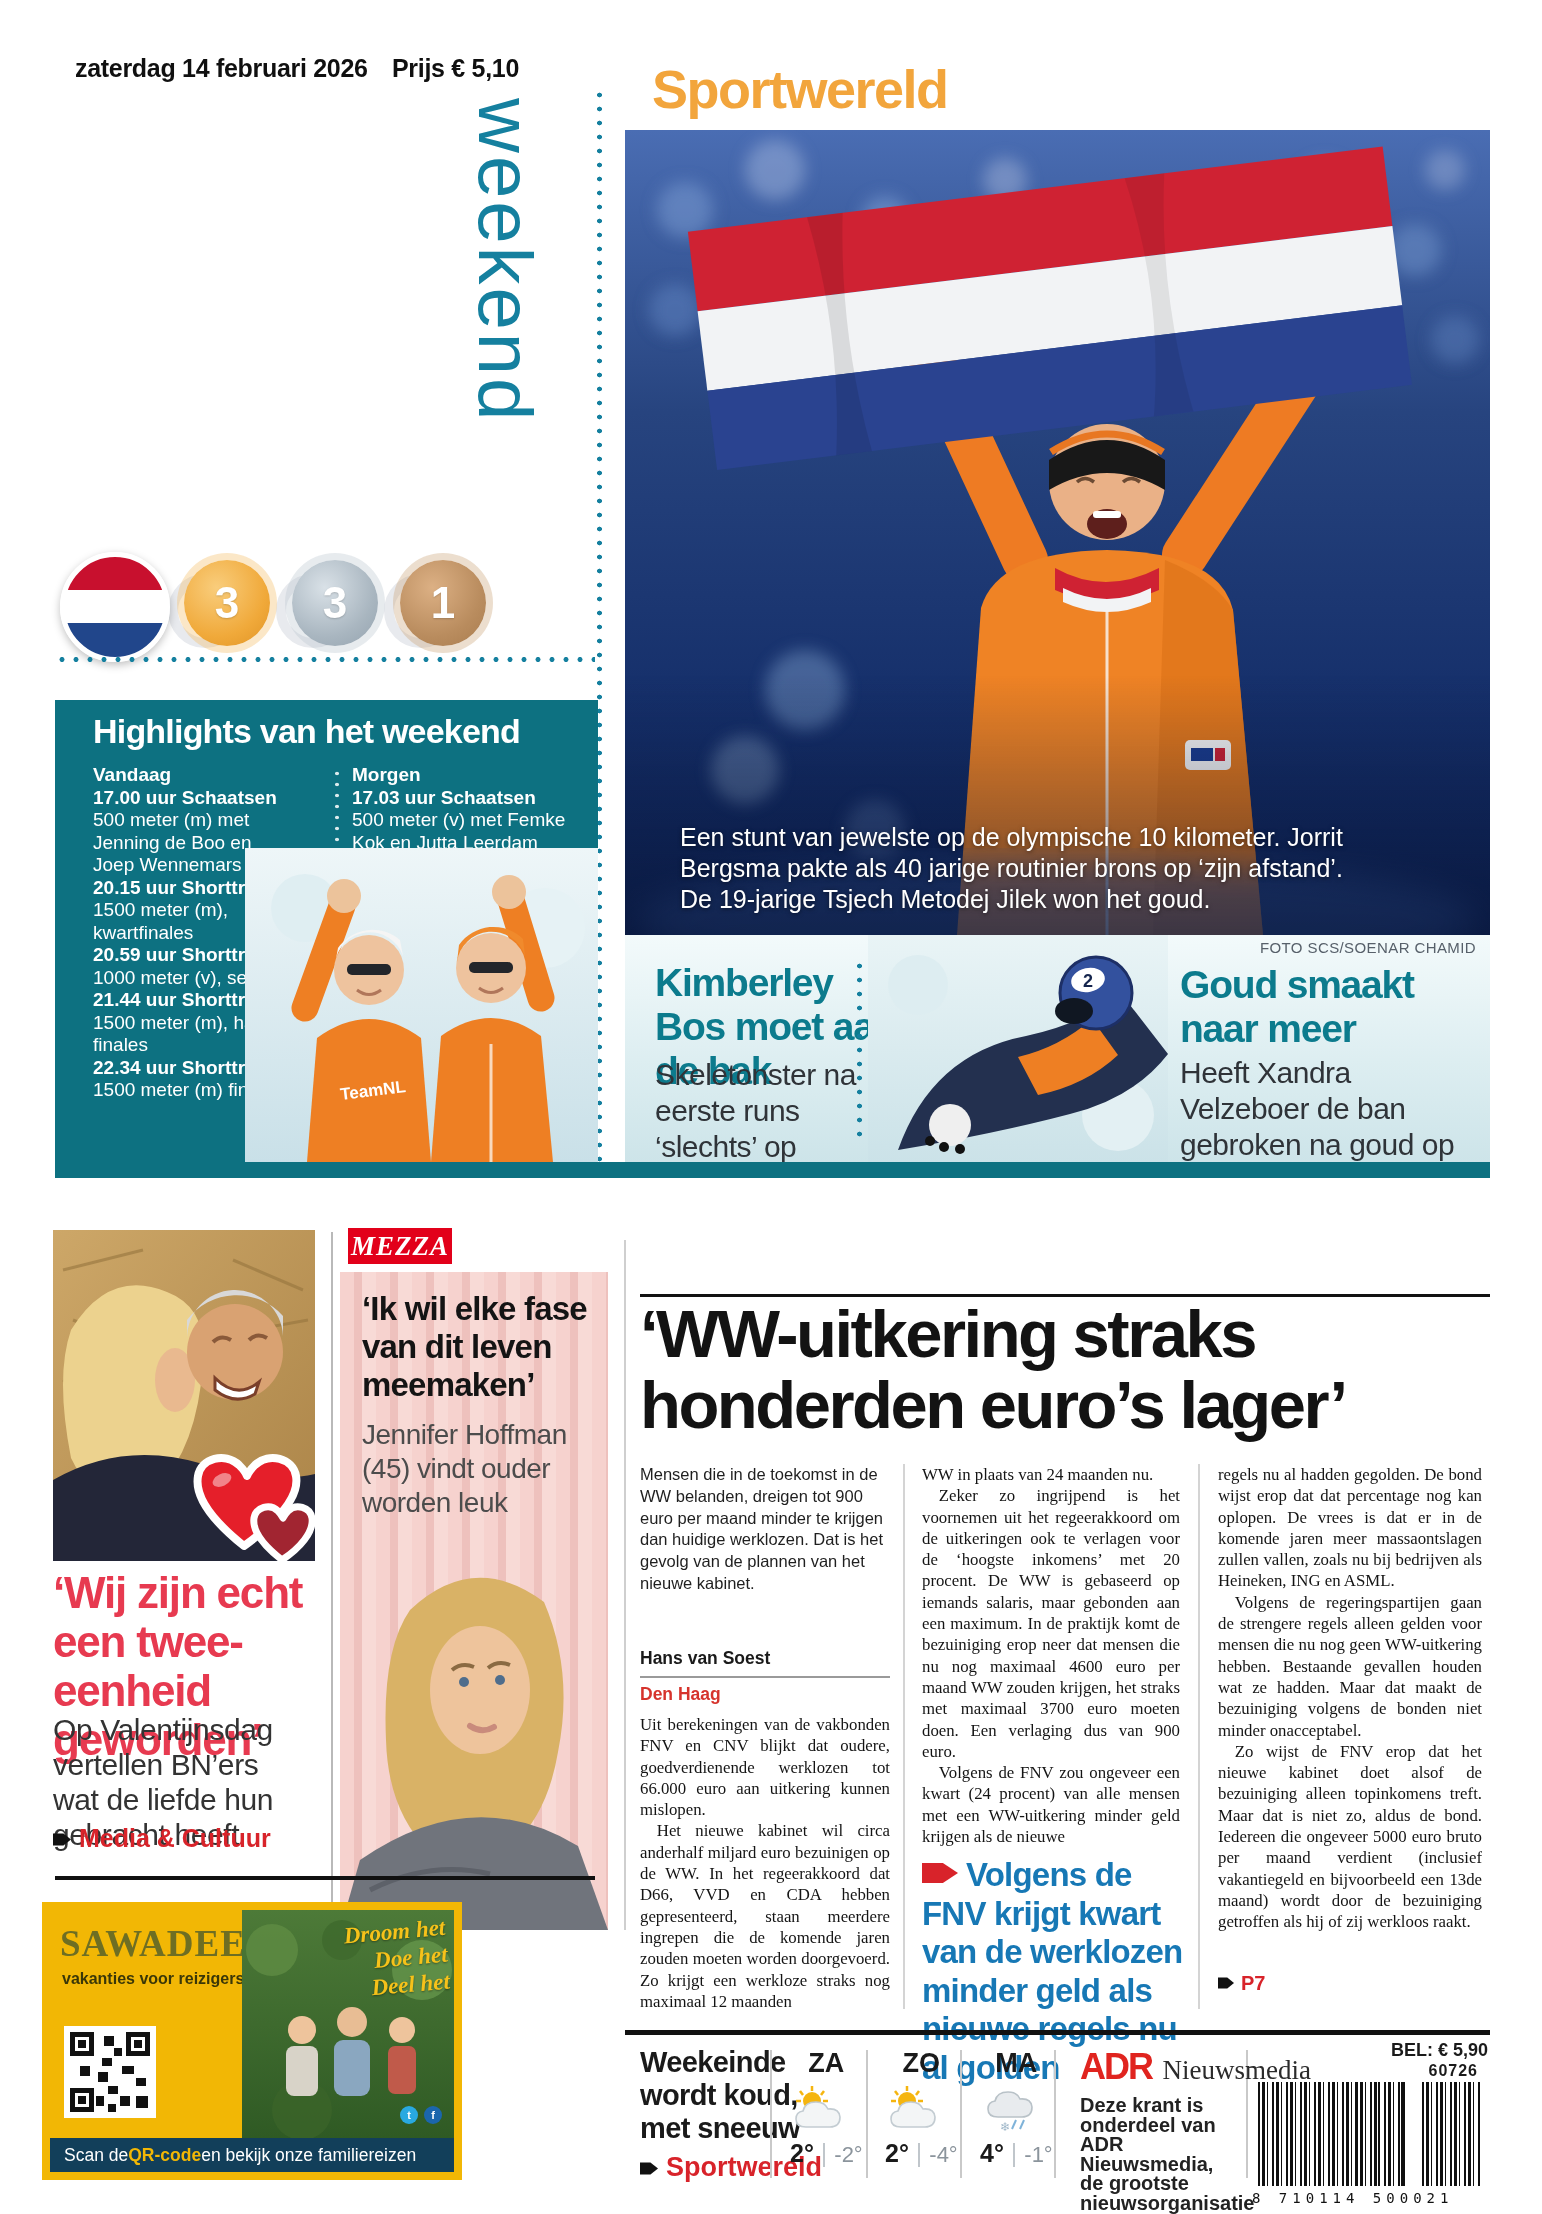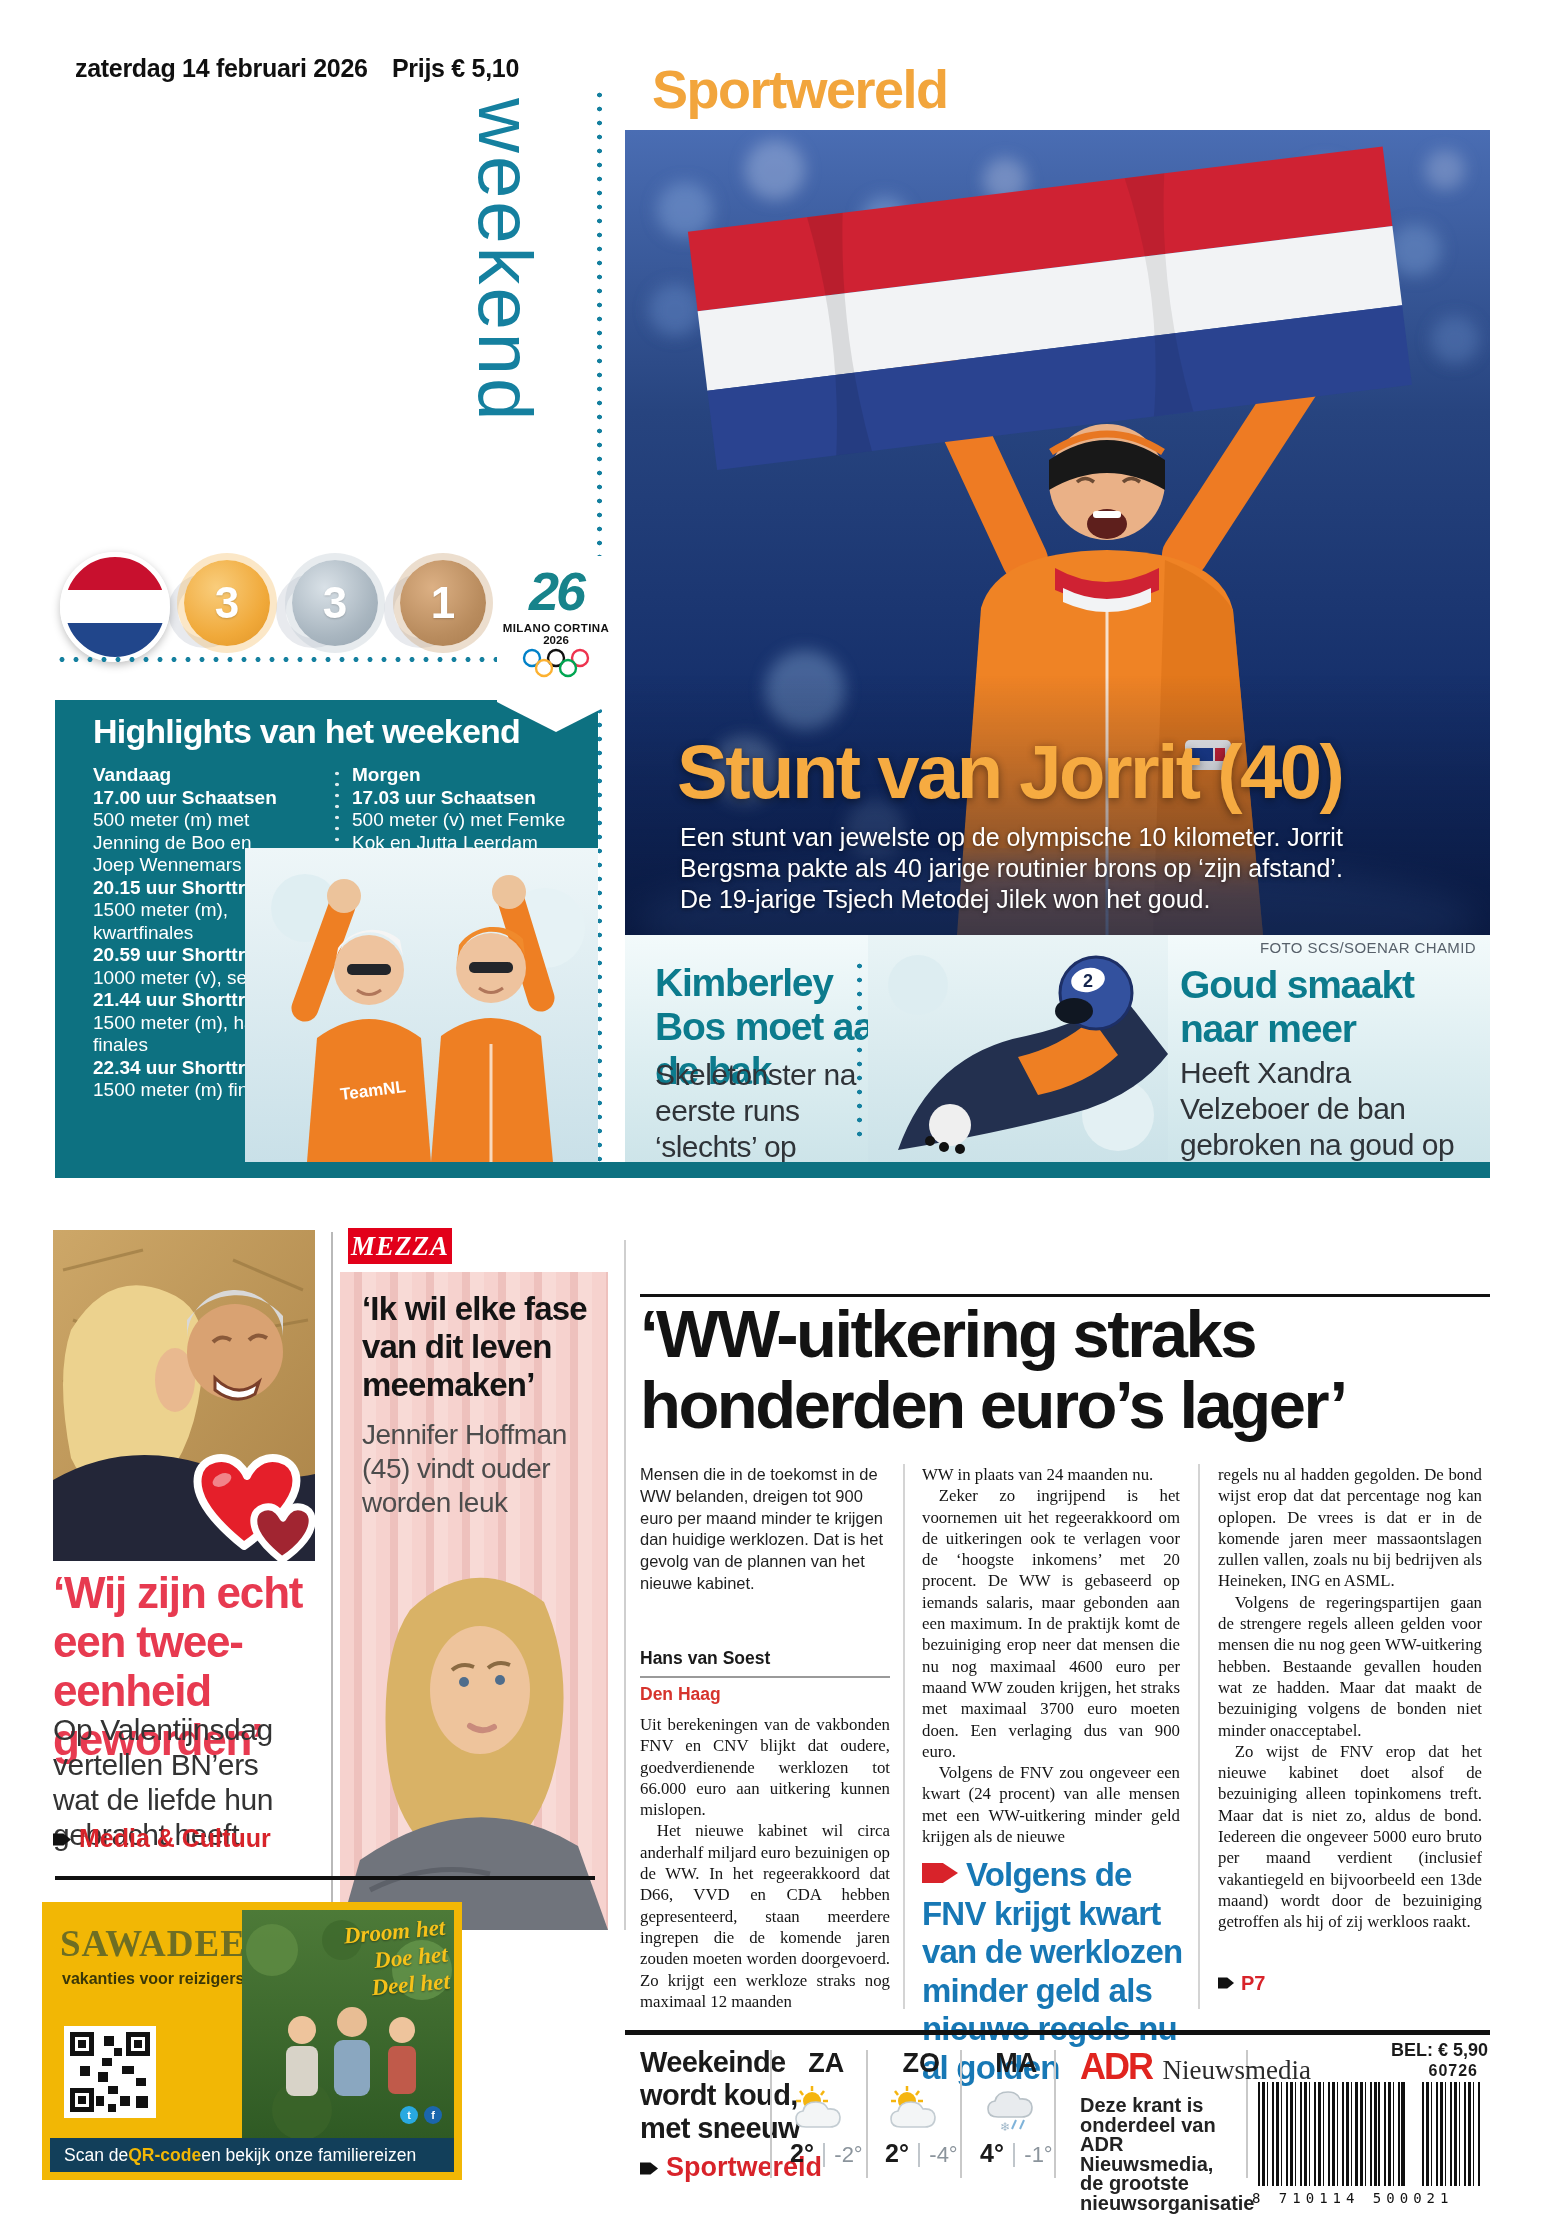--- a/index.html
+++ b/index.html
@@ -180,36 +180,23 @@
         <path d="M482 472 L482 805" stroke="#f8f8f8" stroke-width="3" opacity=".8"></path>
         <path d="M430 438 q50 28 104 0 l0 22 q-52 24 -104 0 z" fill="#cf2233"></path>
         <path d="M438 458 q44 22 88 0 l0 14 q-44 20 -88 0 z" fill="#f2f3f5"></path>
         <rect x="560" y="610" width="46" height="30" rx="5" fill="#f6f6f6"></rect>
         <rect x="566" y="618" width="22" height="13" fill="#1a3c8f"></rect>
         <rect x="590" y="618" width="10" height="13" fill="#cf2233"></rect>
       </g>
       <ellipse cx="432" cy="790" rx="420" ry="60" fill="#35589e" opacity=".5" filter="url(#blur16)"></ellipse>
       <rect y="545" width="865" height="260" fill="url(#fadeG)"></rect>
     </svg>
-    <div class="hero-headline">Stunt van Jorrit (40)</div>
     <div class="hero-stand">Een stunt van jewelste op de olympische 10 kilometer. Jorrit Bergsma pakte als 40 jarige routinier brons op ‘zijn afstand’. De 19-jarige Tsjech Metodej Jilek won het goud.</div>
   </div>
 
-  <div class="abs badge">
-    <div class="mark">26</div>
-    <div class="l1">MILANO CORTINA</div>
-    <div class="l2">2026</div>
-    <svg width="78" height="34" viewBox="0 0 78 34" style="margin-top:1px;">
-      <circle cx="15" cy="11" r="8" fill="none" stroke="#0081c8" stroke-width="2.4"></circle>
-      <circle cx="39" cy="11" r="8" fill="none" stroke="#111" stroke-width="2.4"></circle>
-      <circle cx="63" cy="11" r="8" fill="none" stroke="#ee334e" stroke-width="2.4"></circle>
-      <circle cx="27" cy="21" r="8" fill="none" stroke="#fcb131" stroke-width="2.4"></circle>
-      <circle cx="51" cy="21" r="8" fill="none" stroke="#00a651" stroke-width="2.4"></circle>
-    </svg>
-  </div>
 
   <div class="abs hl-box">
     <div class="hl-title">Highlights van het weekend</div>
     <div class="sched" style="left:38px;width:202px;">
       <div class="t">Vandaag</div>
       <div><span class="t">17.00 uur Schaatsen</span><br>
            <span>500 meter (m) met Jenning de Boo en Joep Wennemars</span></div>
       <div><span class="t">20.15 uur Shorttrack</span><br>
            <span>1500 meter (m), kwartfinales</span></div>
       <div><span class="t">20.59 uur Shorttrack</span><br>

